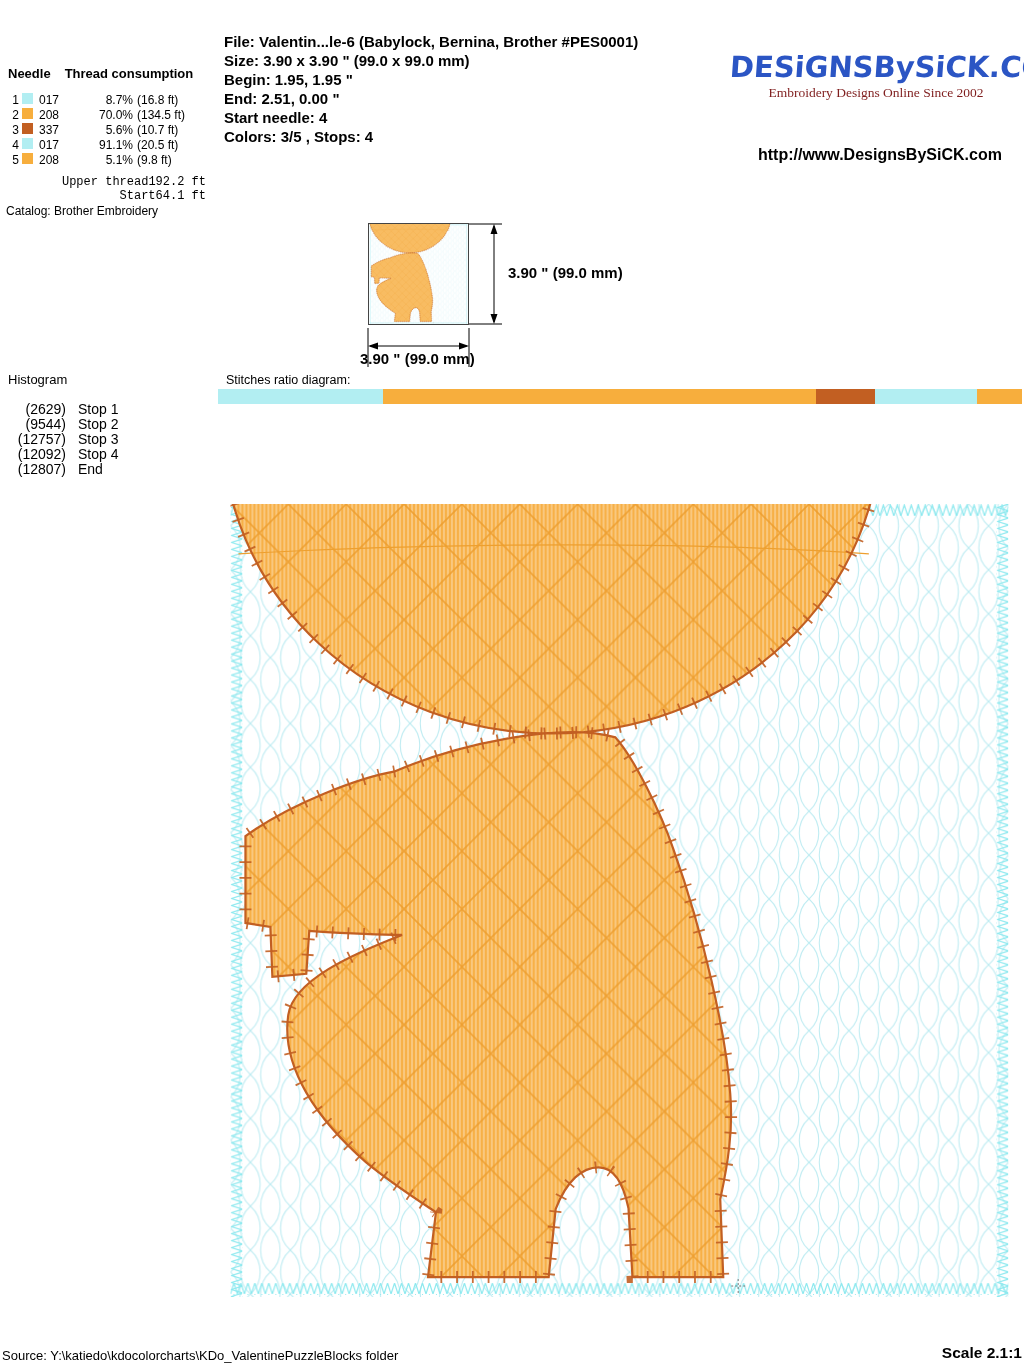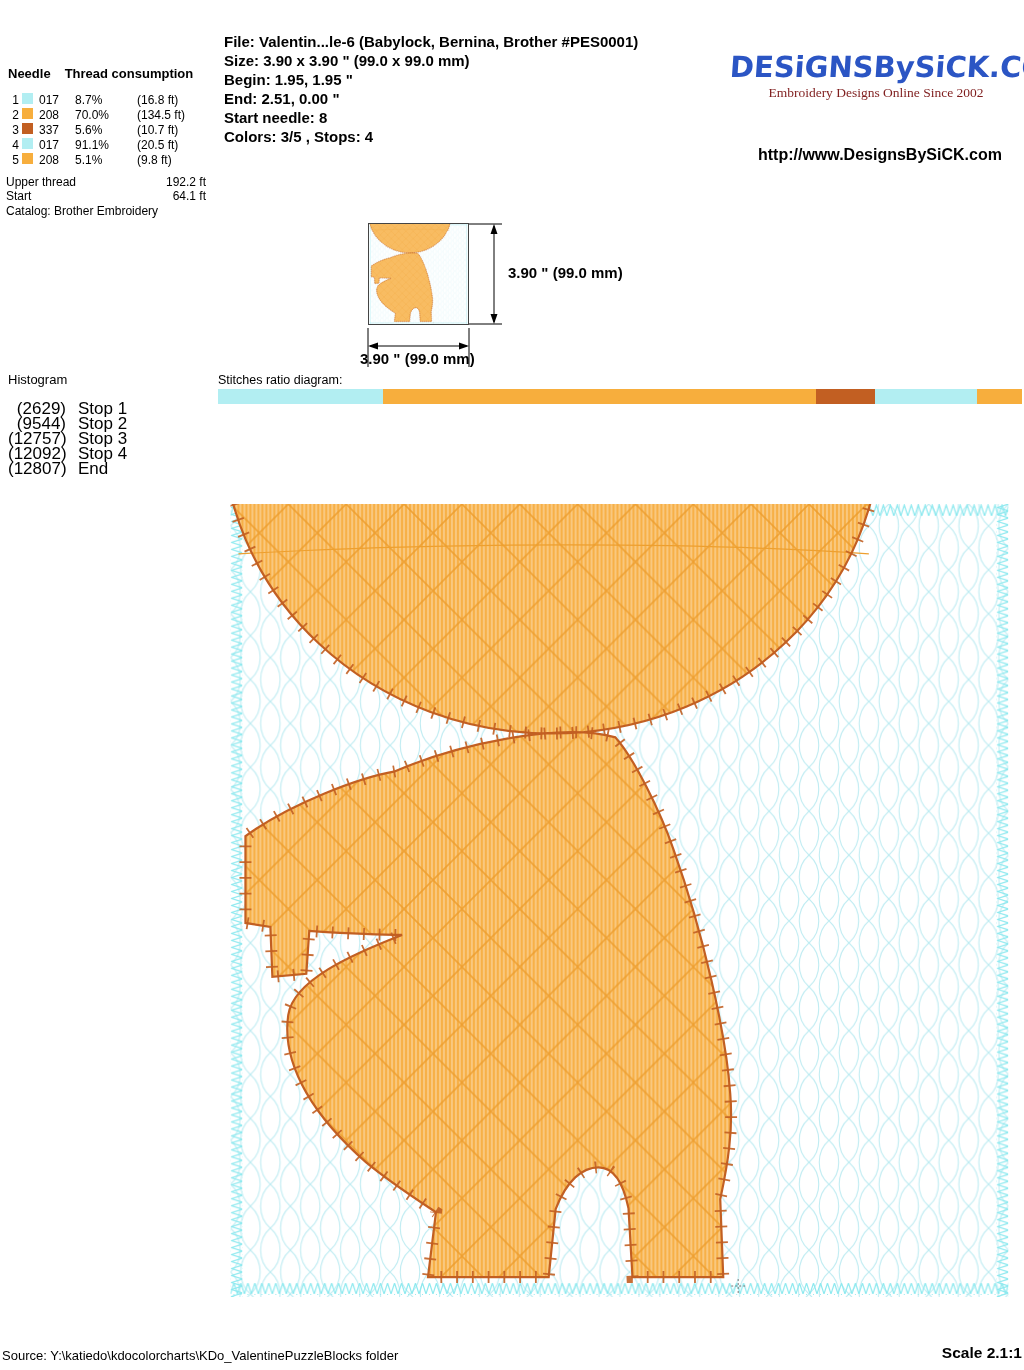--- a/index.html
+++ b/index.html
@@ -13,23 +13,23 @@
   
   .thread-block{left:6px;top:30px;width:214px;margin-top:36px;}
   .tt-head{display:flex;font-weight:bold;font-size:13px;}
   .tt-head .h1{margin-left:2px;}
   .tt-head .h2{margin-left:14px;}
   .tt-rows{margin-top:11px;}
   .tt-row{display:grid;grid-template-columns:16px 17px 36px 62px auto;
           align-items:center;height:15px;font-size:12px;}
   .tt-num{text-align:right;padding-right:3px;}
   .swatch{width:11px;height:11px;display:inline-block;}
-  .tt-pct{padding-right:4px;}
+  .tt-pct{text-align:right;padding-right:4px;}
   .tt-totals{margin-top:8px;width:200px;font-size:12px;}
-  .tt-line{display:flex;justify-content:space-between;height:14px;}
+  .tt-line{display:flex;justify-content:flex-end;height:14px;font-family:Liberation Mono, monospace;}
   .tt-cat{margin-top:1px;font-size:12px;}
 
   
   .file-info{left:224px;top:32px;font-weight:bold;font-size:15px;line-height:19px;}
 
   
   .brand{left:730px;top:50px;width:292px;text-align:center;}
   .brand-logo{
     font-family:"DejaVu Sans",sans-serif;font-weight:800;font-size:29px;
     color:#2b55c4;letter-spacing:0px;transform:skewX(-4deg);white-space:nowrap;
@@ -40,27 +40,27 @@
   
   .thumb{left:368px;top:223px;width:101px;height:102px;border:1px solid #444;box-sizing:border-box;}
   .thumb svg{display:block;width:100%;height:100%;}
   .dim-overlay{left:350px;top:215px;width:290px;height:165px;pointer-events:none;}
   .dim-label{font-weight:bold;font-size:15px;white-space:nowrap;}
   .dim-h{left:508px;top:264px;}
   .dim-w{left:360px;top:350px;}
 
   
   .hist-title{left:8px;top:372px;font-size:13px;}
-  .hist-rows{left:8px;top:401px;font-size:17px;}
+  .hist-rows{left:8px;top:401px;font-size:14px;}
   .hist-row{display:flex;height:15px;align-items:center;}
   .hist-count{width:58px;text-align:right;}
   .hist-label{margin-left:12px;}
 
   
-  .ratio-label{left:218px;top:373px;font-size:12.5px;}
+  .ratio-label{left:226px;top:373px;font-size:12.5px;}
   .ratio-bar{left:218px;top:389px;width:804px;height:15px;display:flex;}
   .ratio-bar .seg{height:100%;}
 
   
   .design-main{left:229px;top:504px;width:781px;height:793px;}
   .design-main svg{display:block;width:100%;height:100%;}
 
   
   .footer-source{left:2px;top:1348px;font-size:13px;}
   .footer-scale{right:2px;top:1344px;font-weight:bold;font-size:15.5px;}
@@ -187,21 +187,21 @@
     </div>
   </div>
   <div class="tt-cat">Catalog: Brother Embroidery</div>
 </div>
 
 <div class="abs file-info">
   <div>File: Valentin...le-6  (Babylock, Bernina, Brother #PES0001)</div>
   <div>Size: 3.90 x 3.90 " (99.0 x 99.0 mm)</div>
   <div>Begin: 1.95, 1.95 "</div>
   <div>End: 2.51, 0.00 "</div>
-  <div>Start needle: 8</div>
+  <div>Start needle: 4</div>
   <div>Colors: 3/5 , Stops: 4</div>
 </div>
 
 <div class="abs brand">
   <div class="brand-logo">DESiGNSBySiCK.COM</div>
   <div class="brand-tagline">Embroidery Designs Online Since 2002</div>
 </div>
 <div class="abs brand-url">http://www.DesignsBySiCK.com</div>
 
 <div class="abs thumb">

